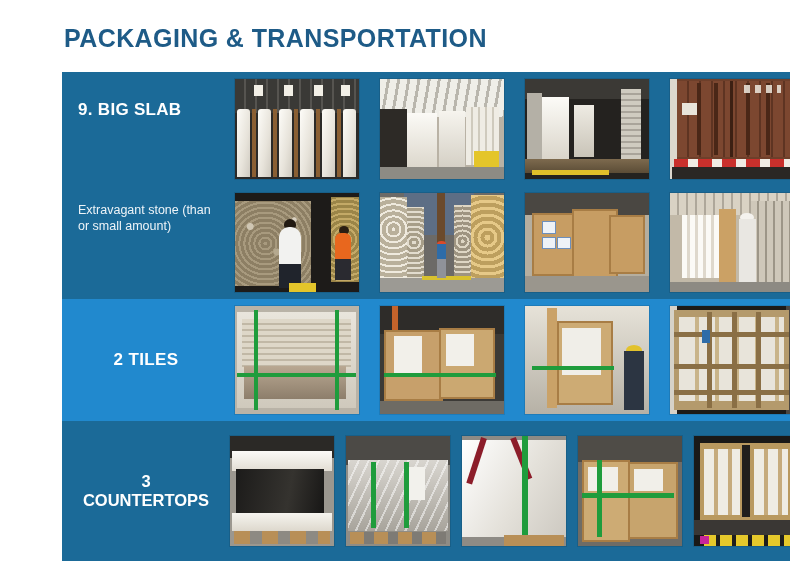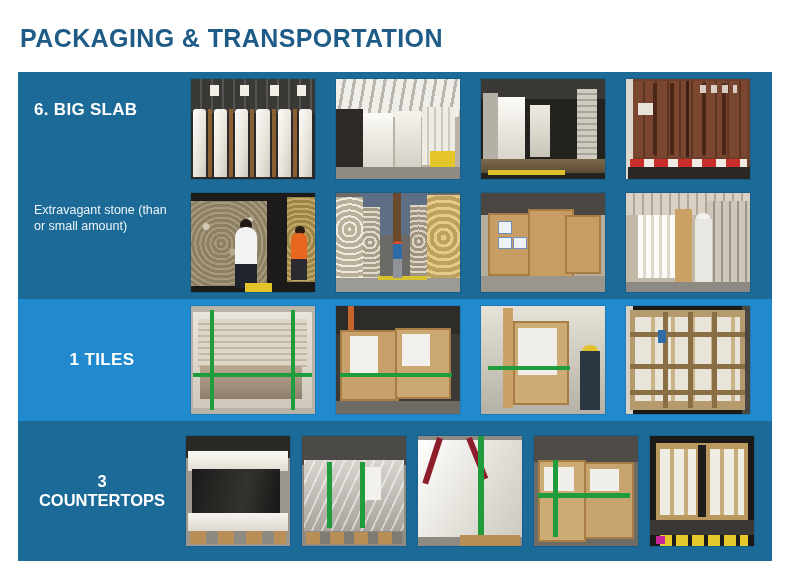--- a/index.html
+++ b/index.html
@@ -4,21 +4,21 @@
 <title>Packaging &amp; Transportation</title>
 <style>
   html,body{margin:0;padding:0;}
   body{
     width:790px;height:584px;
     background:#ffffff;
     font-family:"Liberation Sans","DejaVu Sans",sans-serif;
     overflow:hidden;
     position:relative;
   }
-  .slide{position:absolute;inset:0;}
+  .slide{position:absolute;inset:0;margin-left:44px;}
 
   
   .title{
     position:absolute;left:20px;top:24px;
     font-size:25px;font-weight:bold;letter-spacing:.4px;
     color:#1e5b87;
     white-space:nowrap;
   }
 
   
@@ -326,21 +326,21 @@
 
 <div class="slide">
 
   <div class="title">PACKAGING &amp; TRANSPORTATION</div>
 
   <div class="panel">
 
     <div class="band dark band-1">
       <div class="label-col r1">
         <div class="gap8"></div>
-        <div class="lbl-strong">6. BIG SLAB</div>
+        <div class="lbl-strong">9. BIG SLAB</div>
       </div>
       <div class="photos">
         <div class="cell">
           <div class="ph p-slabs-white">
             <div class="roof"></div>
             <div class="lamp" style="left:16%"></div>
               <div class="lamp" style="left:40%"></div>
             <div class="lamp" style="left:64%"></div>
               <div class="lamp" style="left:86%"></div>
             <div class="bodyrow">
@@ -449,21 +449,21 @@
             <div class="hat"></div>
               <div class="prs"></div>
               <div class="gnd2"></div>
           </div>
         </div>
       </div>
     </div>
 
     <div class="band light band-3">
       <div class="label-col">
-        <div class="lbl-section">1 TILES</div>
+        <div class="lbl-section">2 TILES</div>
       </div>
       <div class="photos">
         <div class="cell">
           <div class="ph p-tile-bundle">
             <div class="wrap"></div>
               <div class="stack"></div>
               <div class="face"></div>
             <div class="gs gs1"></div>
               <div class="gs gs2"></div>
               <div class="gs gs3"></div>

